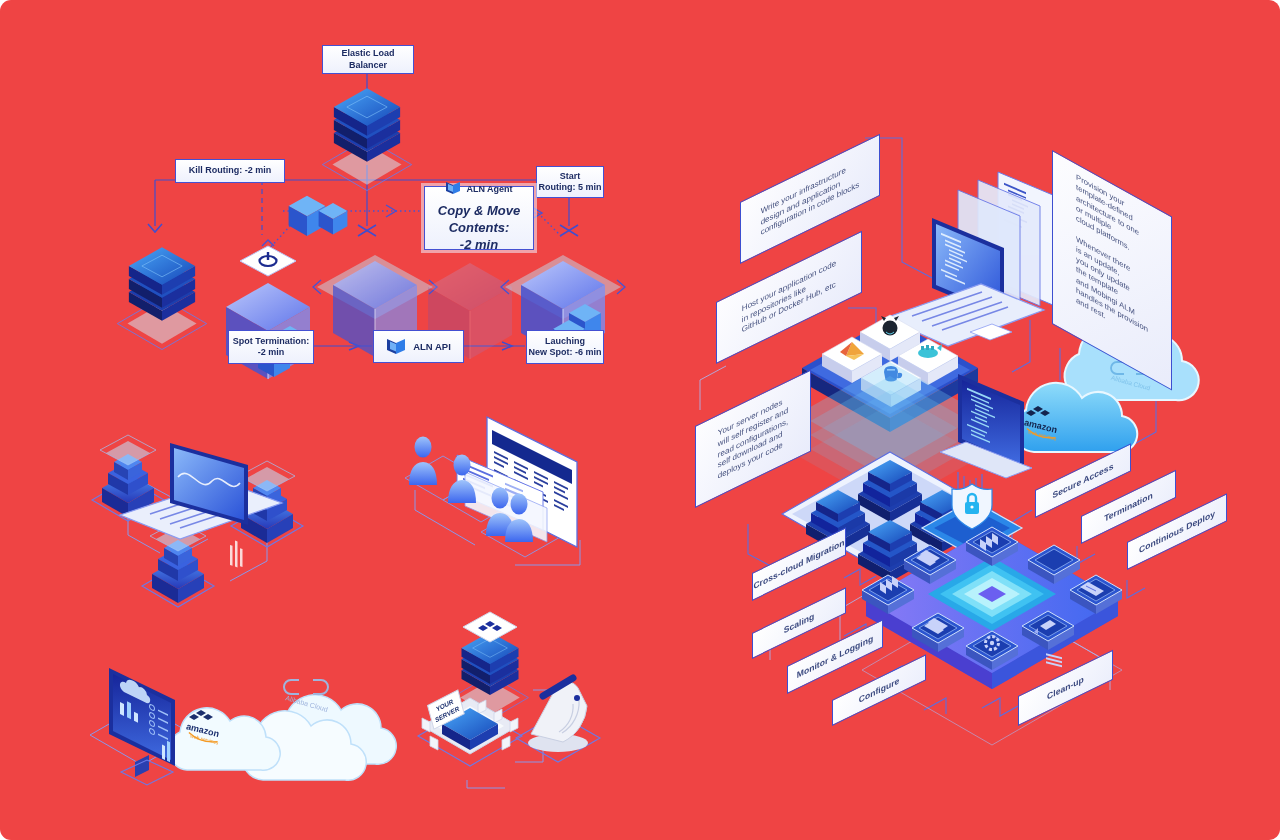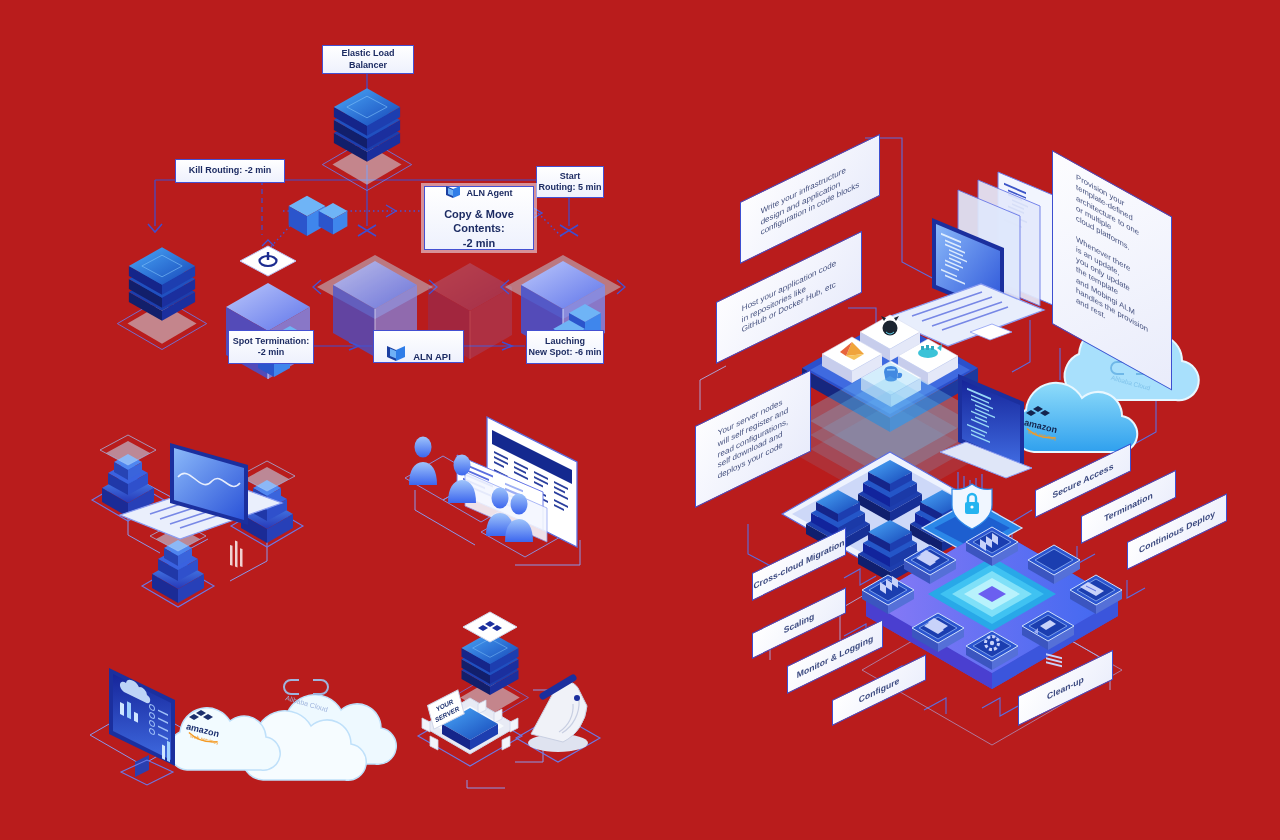--- a/index.html
+++ b/index.html
@@ -1,29 +1,29 @@
 <!DOCTYPE html>
 <html><head>
 <meta charset="utf-8">
 <style>
   html,body{margin:0;padding:0;background:#fff;}
-  .stage{position:relative;width:1280px;height:840px;background:#b91c1c;overflow:hidden;
-         font-family:"Liberation Sans",sans-serif;}
+  .stage{position:relative;width:1280px;height:840px;background:#ef4444;overflow:hidden;
+         font-family:"Liberation Sans",sans-serif;border-radius:11px;}
   svg{position:absolute;overflow:visible;}
   .flowbox{position:absolute;display:flex;align-items:center;justify-content:center;
     text-align:center;background:linear-gradient(180deg,#ffffff 0%,#eef1fd 100%);
     border:1.4px solid #4450d2;color:#1d2c63;font-size:9px;font-weight:700;
     line-height:1.25;white-space:pre-line;z-index:5;}
   .agentbox{position:absolute;display:flex;flex-direction:column;align-items:center;justify-content:center;
     background:linear-gradient(180deg,#ffffff 0%,#eef1fd 100%);border:1.4px solid #4450d2;
     color:#1d2c63;z-index:5;padding:3px 10px;box-shadow:0 0 0 3px rgba(240,243,255,.55);}
   .agentbox .hd{display:flex;align-items:center;gap:5px;font-size:9px;font-weight:700;}
   .agentbox .dv{width:90%;height:1px;background:#8a97ea;margin:4px 0;}
-  .agentbox .sub{font-size:11px;font-weight:700;text-align:center;white-space:pre-line;line-height:1.3;}
-  .apibox{position:absolute;display:flex;align-items:flex-end;justify-content:center;gap:7px;
+  .agentbox .sub{font-size:13px;font-weight:700;text-align:center;white-space:pre-line;line-height:1.3;font-style:italic;}
+  .apibox{position:absolute;display:flex;align-items:center;justify-content:center;gap:7px;
     background:linear-gradient(180deg,#ffffff 0%,#eef1fd 100%);border:1.4px solid #4450d2;
     color:#1d2c63;font-size:9.5px;font-weight:700;z-index:5;}
   .note{position:absolute;display:flex;align-items:center;justify-content:center;
     background:linear-gradient(135deg,#fdfdff 0%,#e9ecfb 100%);border:1.4px solid #3d4fd0;
     color:#44507e;font-size:8px;line-height:1.35;white-space:pre-line;
     transform:skewY(-26deg);transform-origin:0 0;z-index:5;text-align:left;padding:4px 6px;}
   .note--fall{transform:skewY(29deg);font-size:7.6px;align-items:flex-start;padding:8px 7px;}
   .flabel{position:absolute;display:flex;align-items:center;justify-content:center;
     background:linear-gradient(135deg,#ffffff 0%,#eceffc 100%);border:1.4px solid #3d4fd0;
     color:#3c4a80;font-size:8.6px;font-weight:600;transform:skewY(-26deg);transform-origin:0 0;

